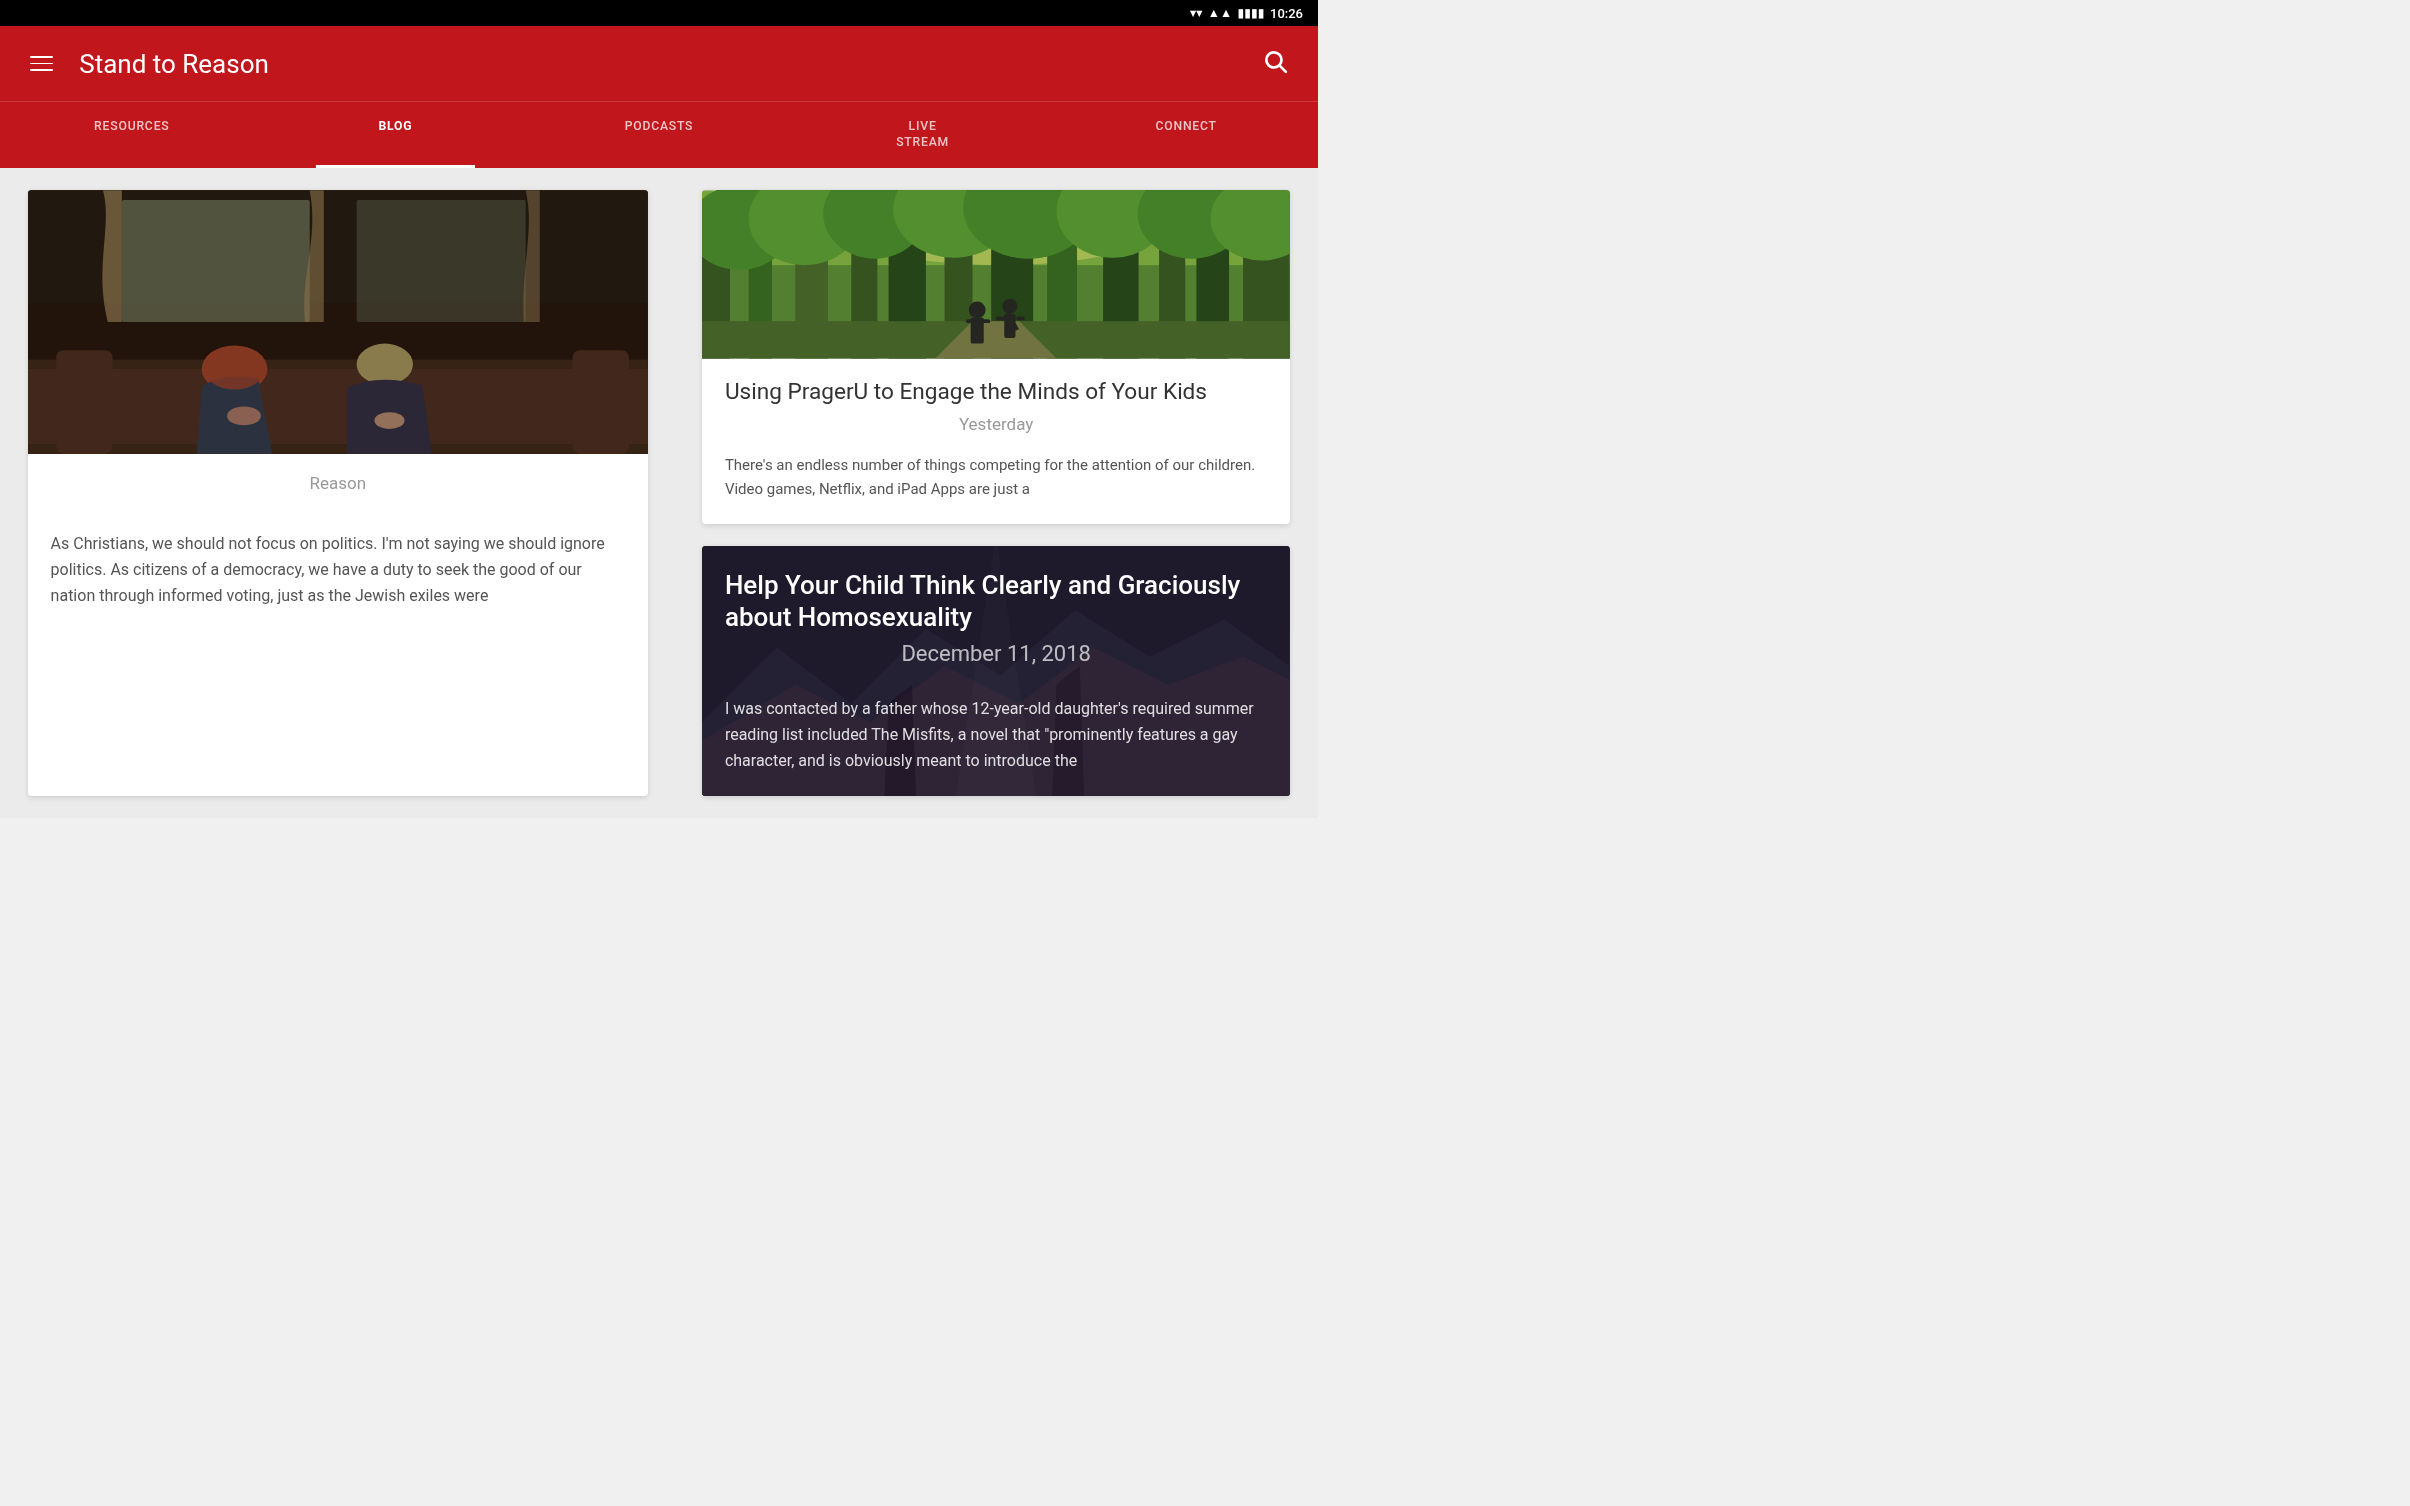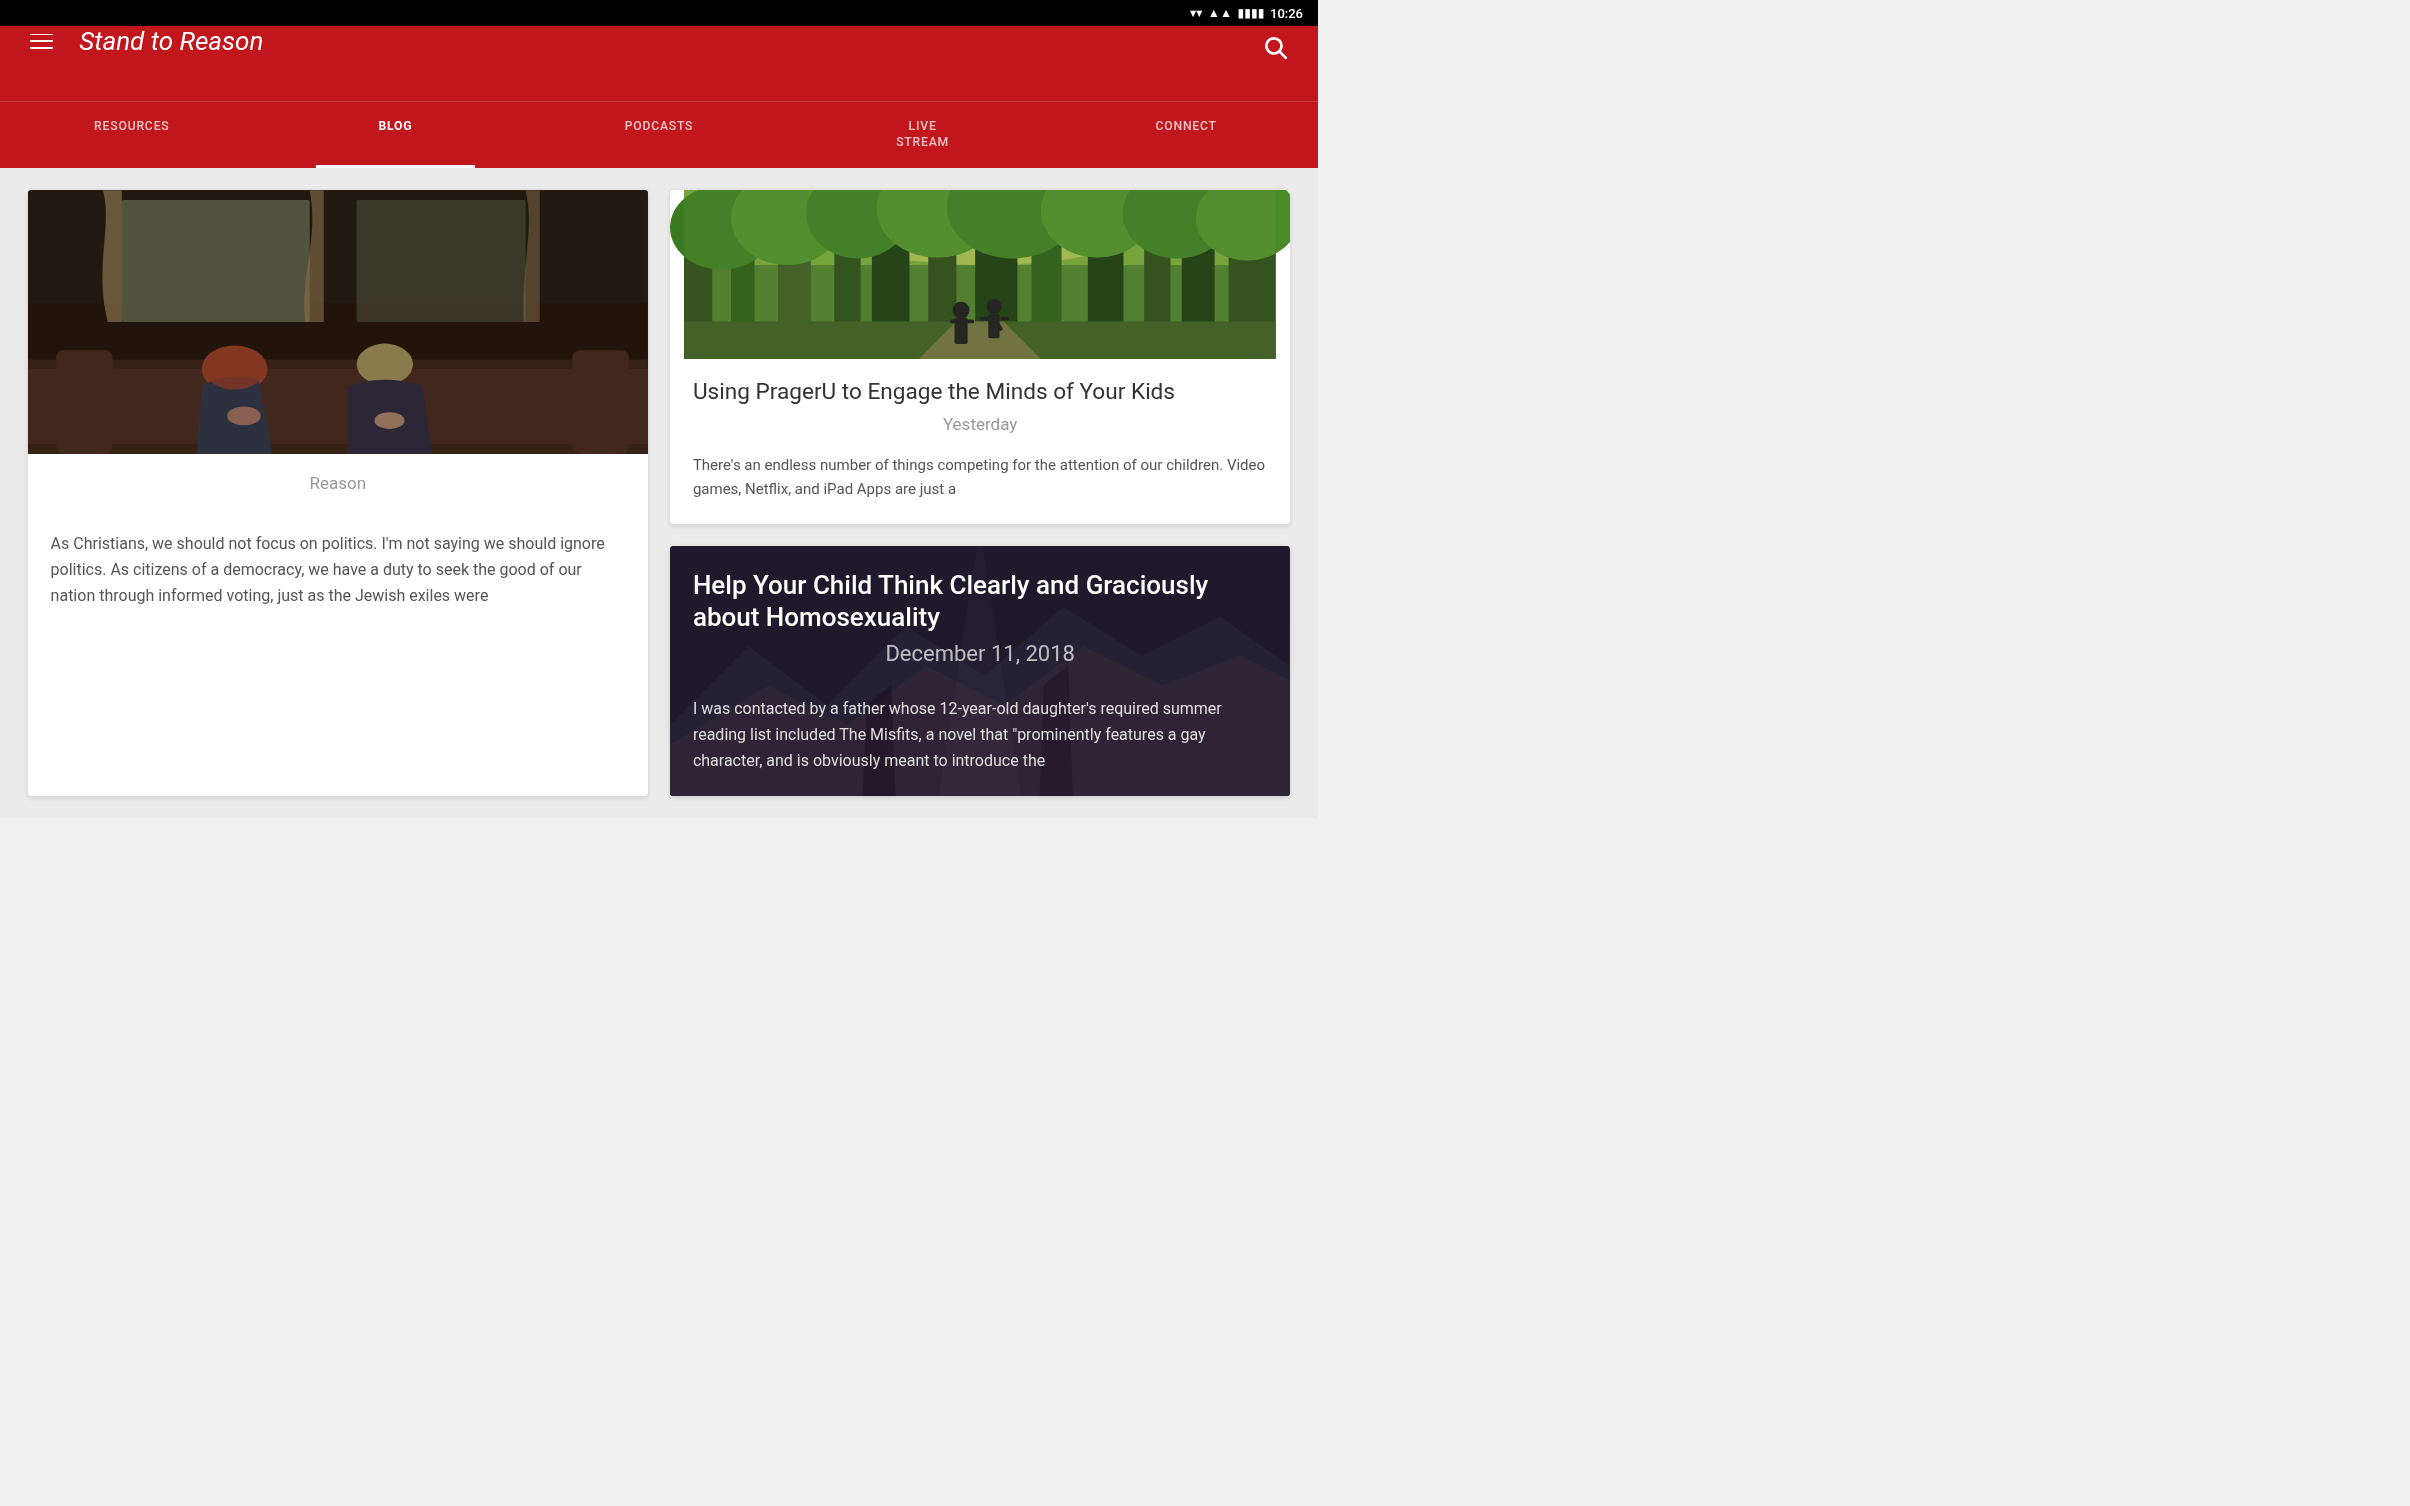--- a/index.html
+++ b/index.html
@@ -31,24 +31,23 @@
       display: flex;
       align-items: center;
       gap: 5.6px;
     }
 
     
     .app-bar {
       background: #c0161c;
       height: 75px;
       display: flex;
-      align-items: flex-start;
+      align-items: center;
       padding: 0 22.6px;
       position: relative;
-      font-style: italic;
     }
     .hamburger-btn {
       display: flex;
       flex-direction: column;
       gap: 4.7px;
       cursor: pointer;
       padding: 7.5px;
     }
     .hamburger-btn span {
       display: block;
@@ -162,20 +161,21 @@
       color: rgba(255,255,255,0.85);
       font-size: 16px;
       line-height: 1.6;
     }
 
     
     .right-column {
       display: flex;
       flex-direction: column;
       gap: 22.6px;
+      margin-left: 32px;
     }
 
     .card-dark {
       background: linear-gradient(160deg, #2a2a3a 0%, #3a3a4a 40%, #4a3a4a 70%, #5a4a4a 100%);
       position: relative;
       overflow: hidden;
     }
     .card-dark-body {
       padding: 22.6px;
       position: relative;

